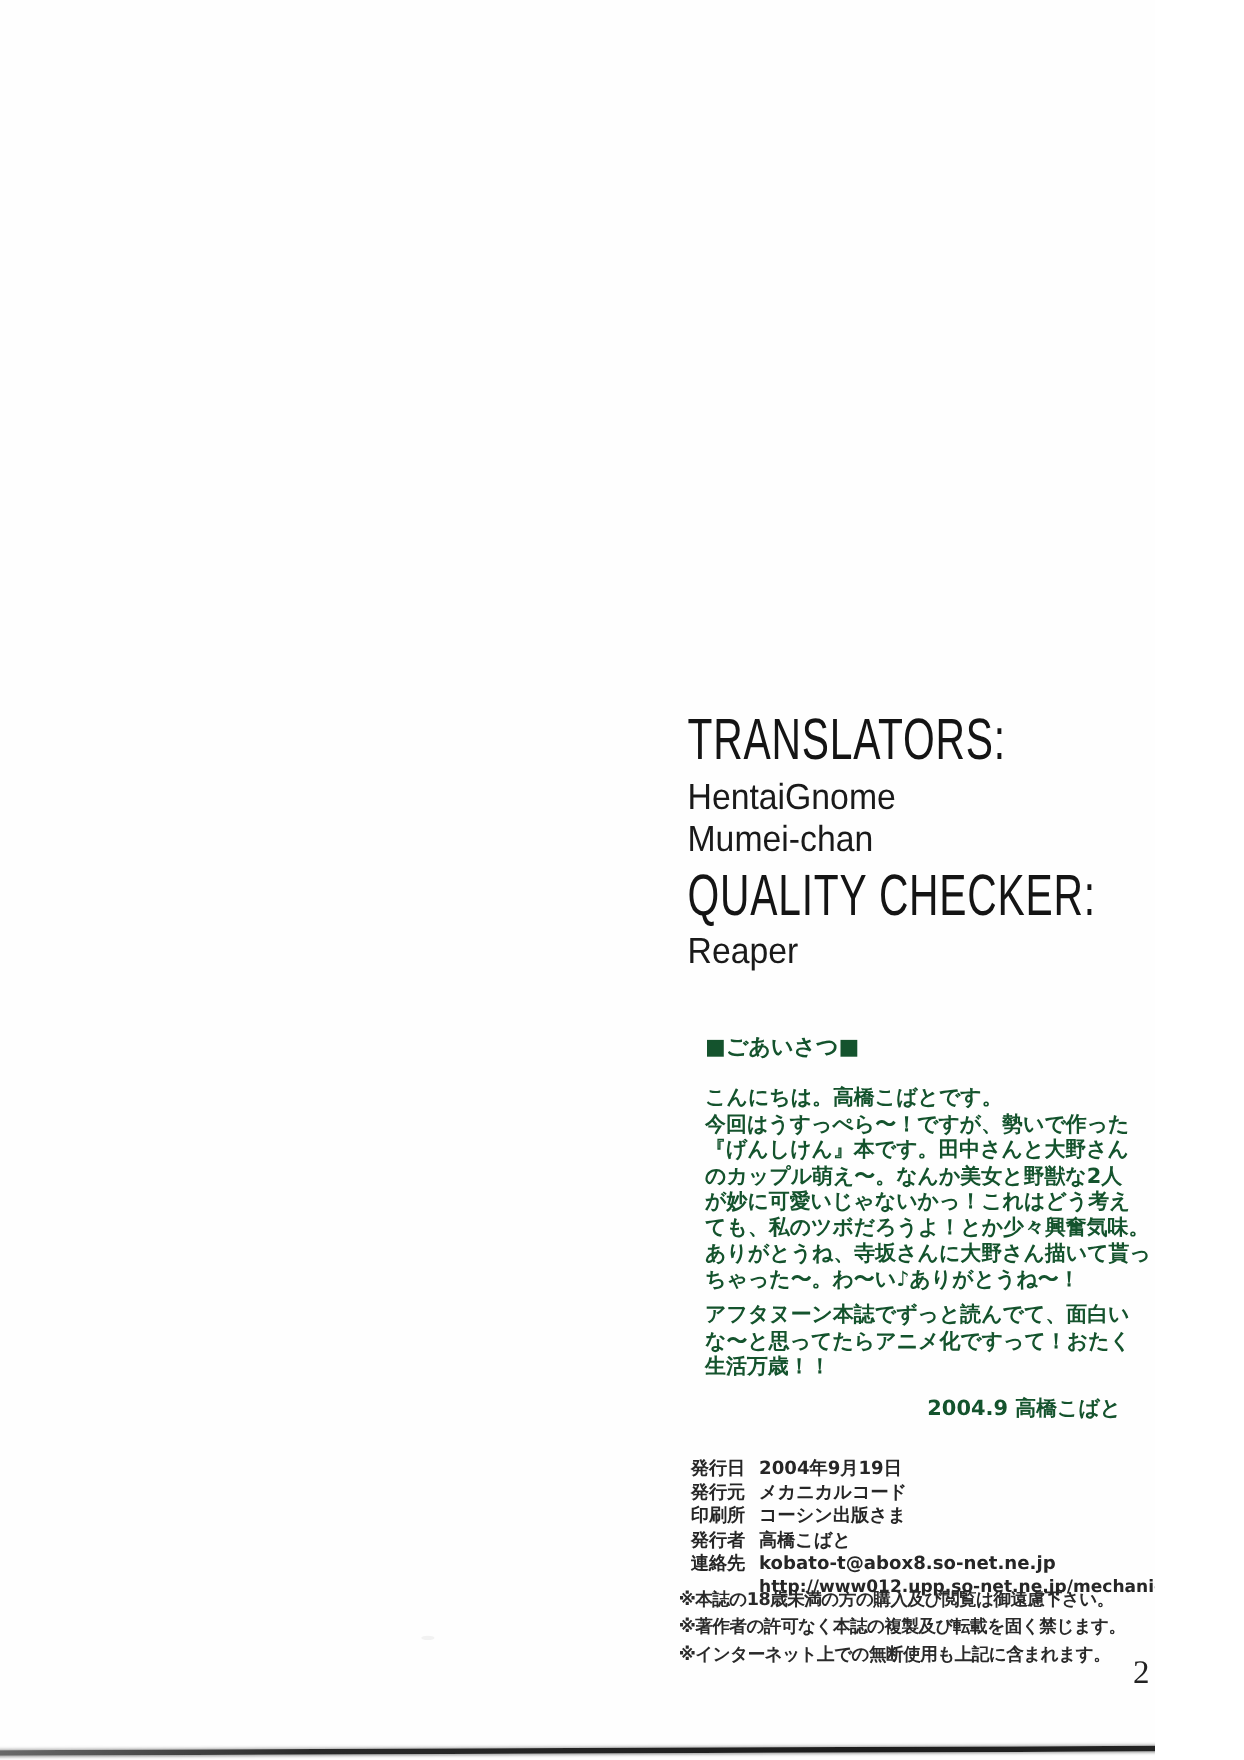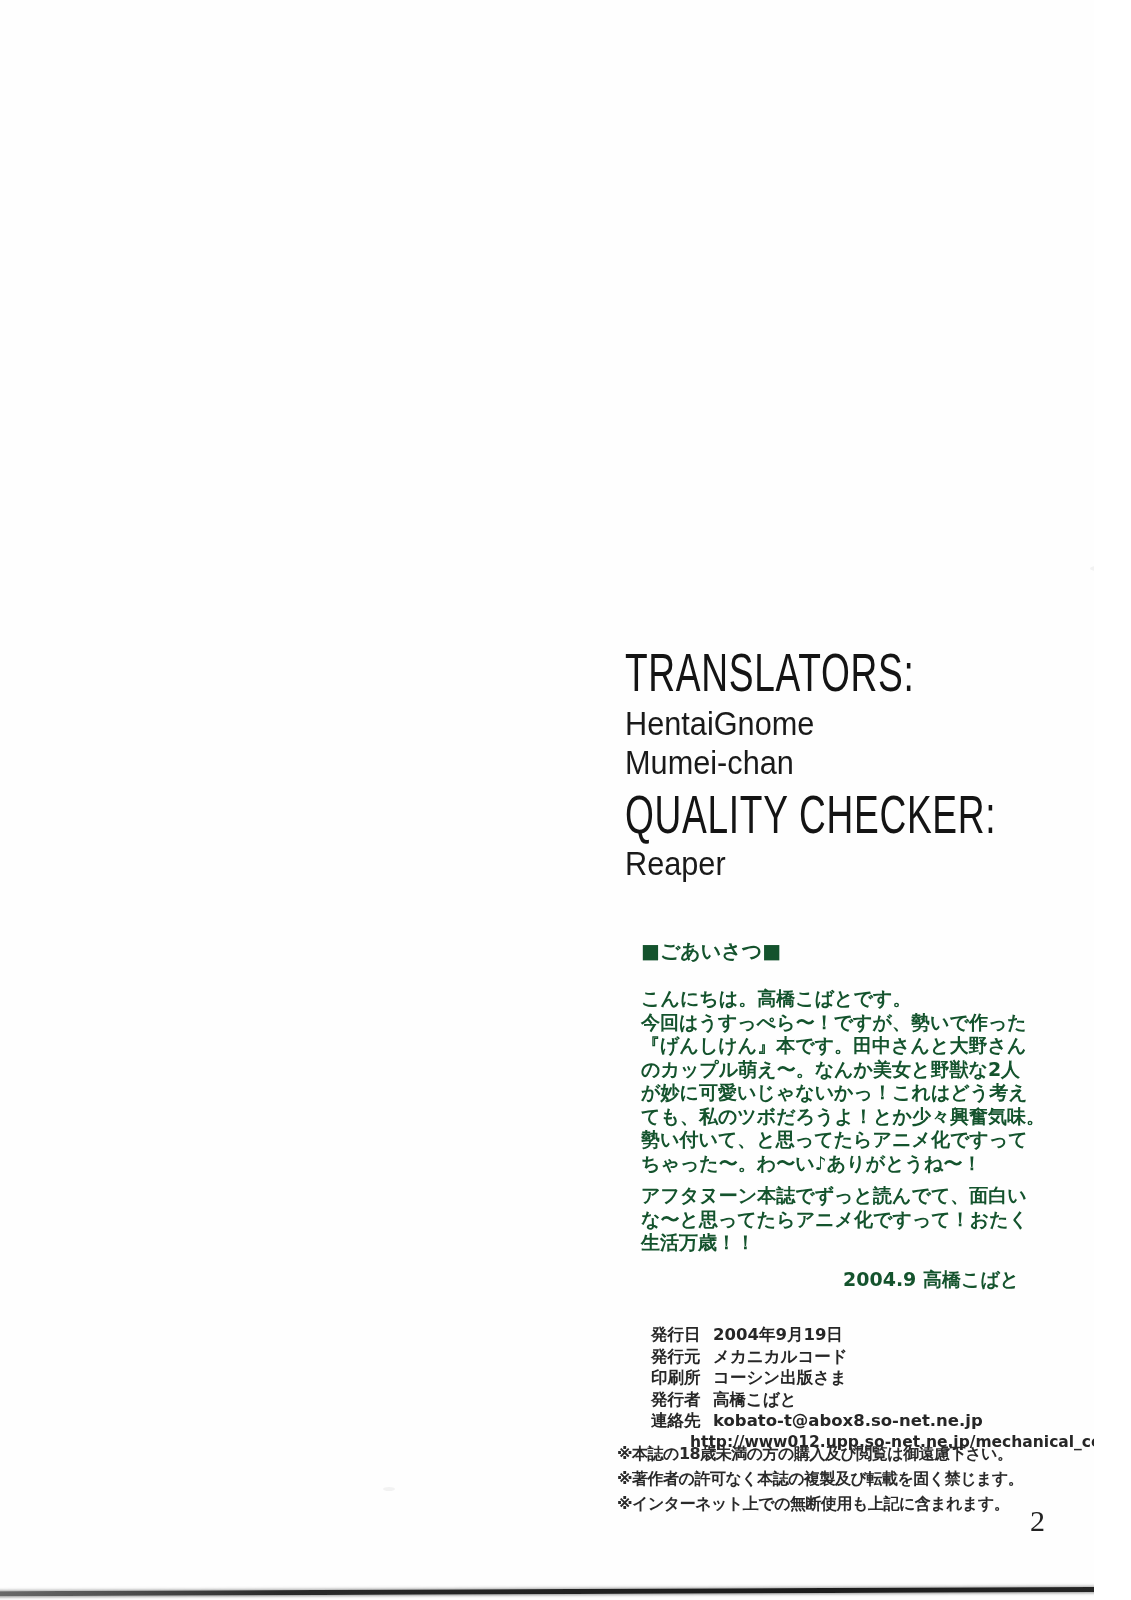--- a/index.html
+++ b/index.html
@@ -8,21 +8,20 @@
     background: #ffffff;
   }
   .page {
     position: relative;
     width: 1050px;
     height: 1600px;
     background: #fefefe;
     overflow: hidden;
     font-family: "DejaVu Sans", sans-serif;
     color: #1f1f1f;
-    padding-left: 44px;
   }
   .abs { position: absolute; }
 
   
   .credit-heading {
     left: 625px;
     font-size: 53px;
     line-height: 56px;
     font-weight: 400;
     color: #141414;
@@ -78,21 +77,21 @@
   
   #colophon {
     left: 628px;
     top: 1324px;
     font-size: 16.5px;
     line-height: 21.6px;
     color: #262626;
     font-weight: 600;
   }
   .colophon-row { display: flex; white-space: nowrap; }
-  .colophon-label { width: 62px; flex: 0 0 62px; margin-left: 23px; }
+  .colophon-label { width: 62px; flex: 0 0 62px; }
   .colophon-url-row { margin-left: 62px; font-size: 15.5px; white-space: nowrap; }
 
   
   #notices {
     left: 617px;
     top: 1441px;
     font-size: 16px;
     line-height: 25px;
     font-weight: 700;
     letter-spacing: -0.5px;
@@ -140,21 +139,21 @@
 
   <div class="abs jp" id="greeting-header">■ごあいさつ■</div>
 
   <div class="abs jp jp-par" id="greeting-par1">
     <div>こんにちは。高橋こばとです。</div>
     <div>今回はうすっぺら〜！ですが、勢いで作った</div>
     <div>『げんしけん』本です。田中さんと大野さん</div>
     <div>のカップル萌え〜。なんか美女と野獣な2人</div>
     <div>が妙に可愛いじゃないかっ！これはどう考え</div>
     <div>ても、私のツボだろうよ！とか少々興奮気味。</div>
-    <div>勢い付いて、と思ってたらアニメ化ですって</div>
+    <div>ありがとうね、寺坂さんに大野さん描いて貰っ</div>
     <div>ちゃった〜。わ〜い♪ありがとうね〜！</div>
   </div>
 
   <div class="abs jp jp-par" id="greeting-par2">
     <div>アフタヌーン本誌でずっと読んでて、面白い</div>
     <div>な〜と思ってたらアニメ化ですって！おたく</div>
     <div>生活万歳！！</div>
   </div>
 
   <div class="abs jp" id="signature">2004.9 高橋こばと</div>

